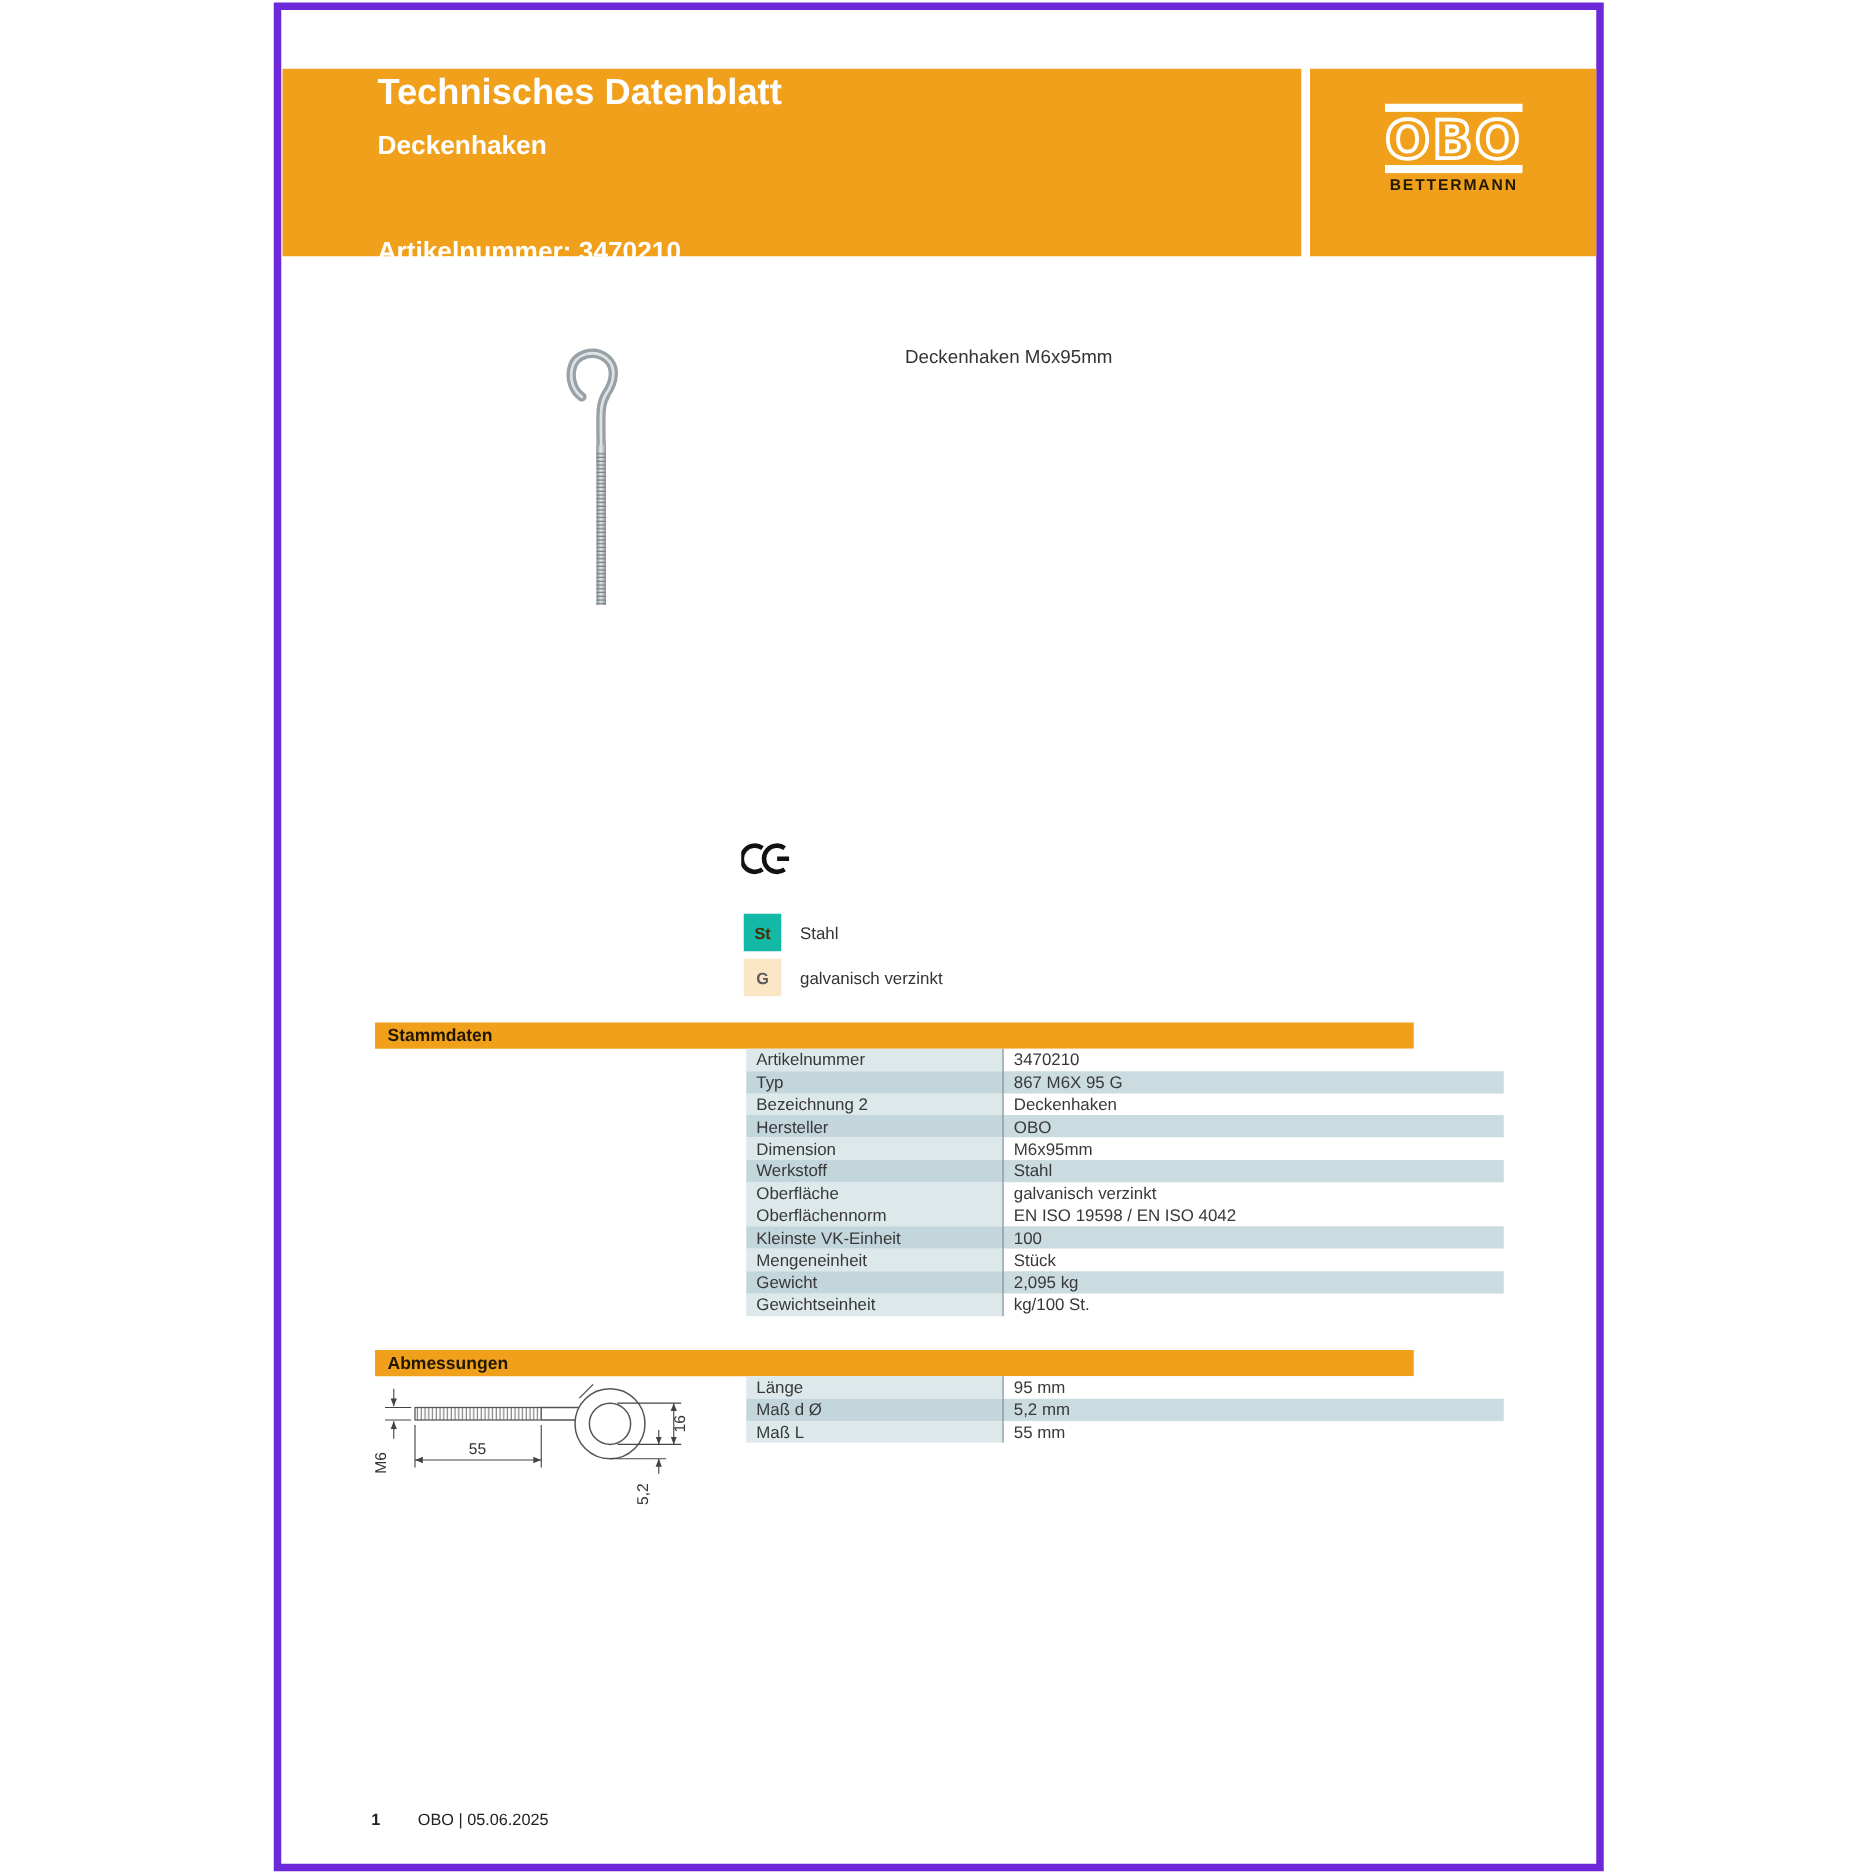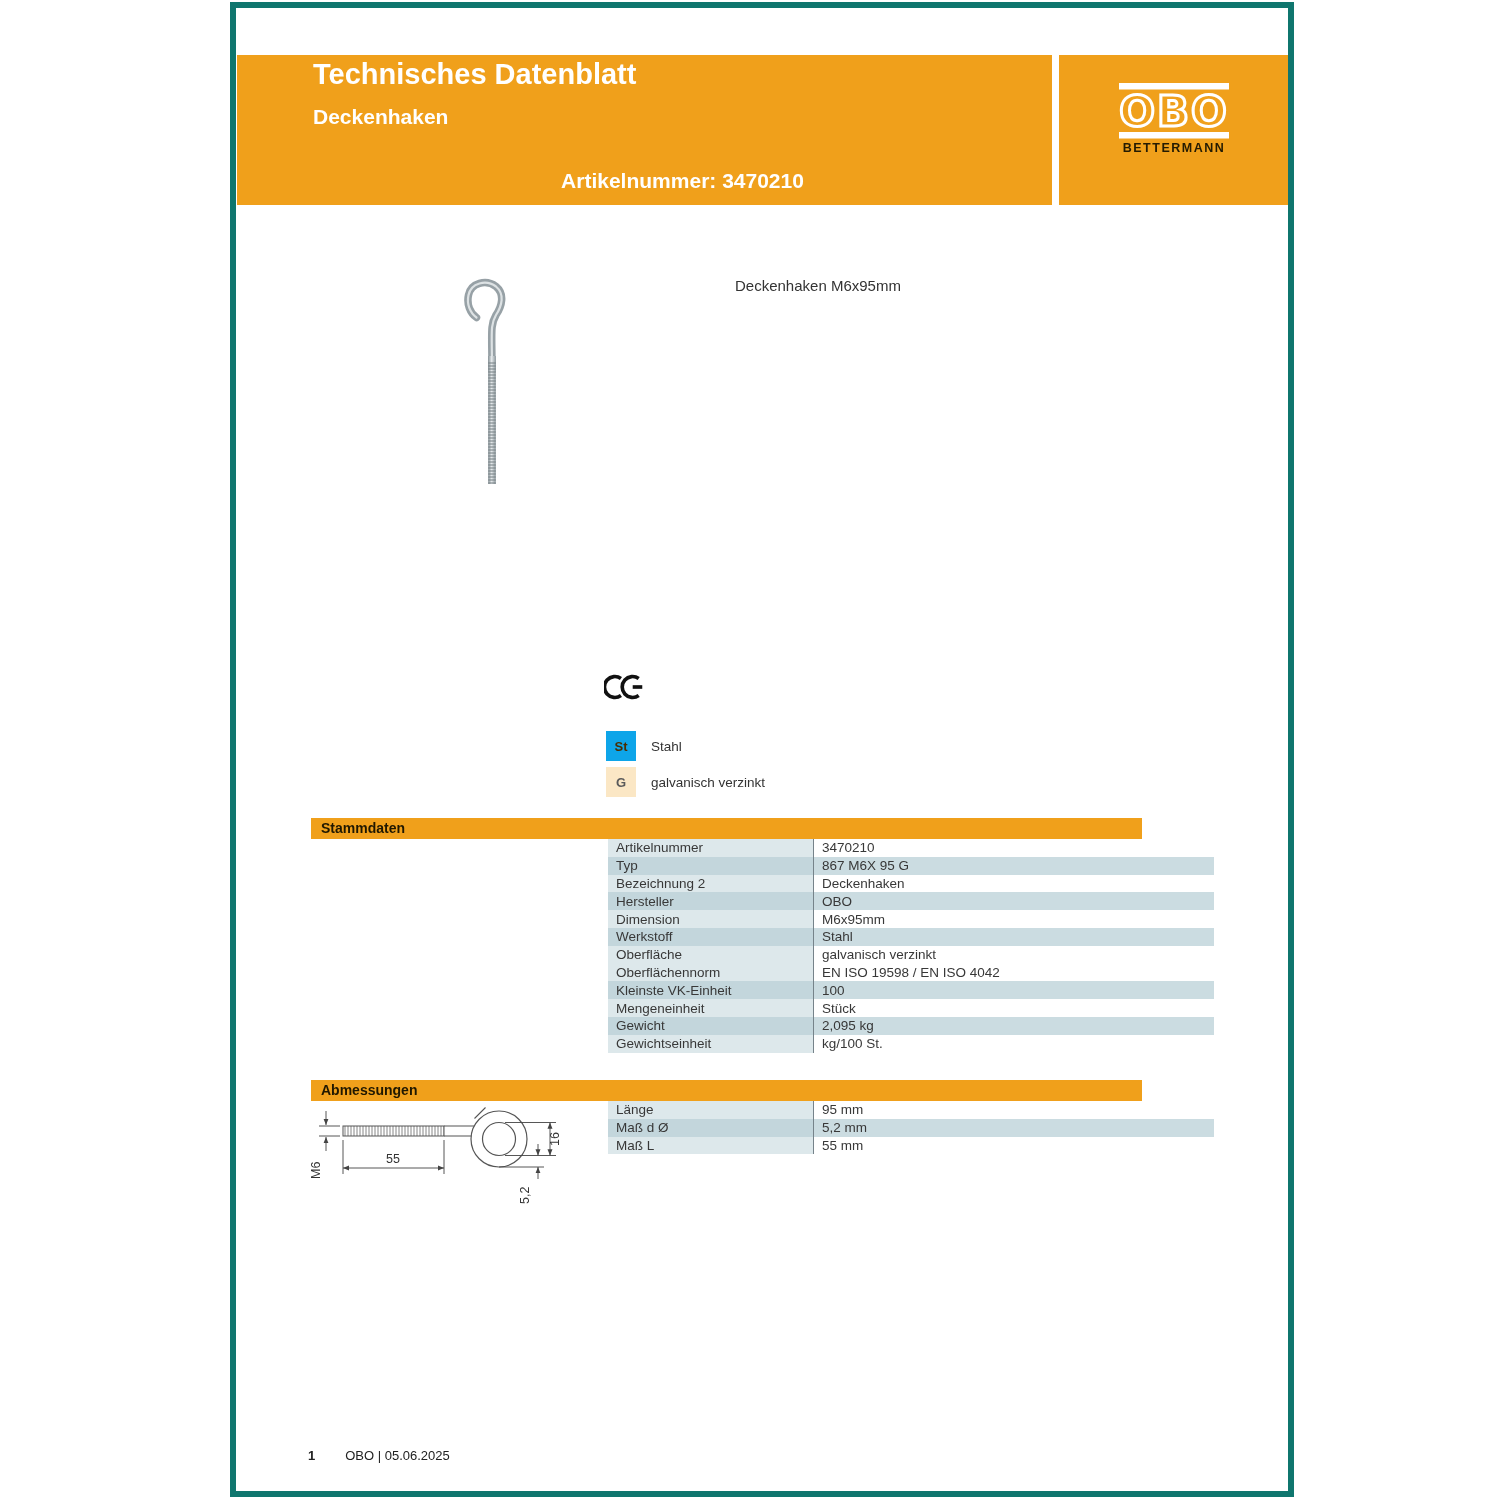--- a/index.html
+++ b/index.html
@@ -1,27 +1,27 @@
 <!DOCTYPE html>
 <html style="--brand_orange: #F0A01B; --row_stripe: #CBDCE1; --label_cell: #DDE8EB; --label_cell_shaded: #C3D6DC; --banner_text: #FFFFFF; --badge_steel_bg: #E8820F; --badge_galv_bg: #FBE7C5;"><head>
 <meta charset="utf-8">
 <style>
   html,body{margin:0;padding:0;background:#fff;}
   .canvas{position:relative;width:1500px;height:1500px;background:#ffffff;overflow:hidden;
           font-family:"Liberation Sans","DejaVu Sans",sans-serif;color:#333;}
-  .sheet{position:absolute;left:230px;top:2px;width:1064px;height:1495px;
-         border:6px solid #0f766e;box-sizing:border-box;background:#fff;}
+  .sheet{position:absolute;left:219px;top:2px;width:1064px;height:1495px;
+         border:6px solid #6d28d9;box-sizing:border-box;background:#fff;}
   .abs{position:absolute;}
 
   
   .banner{left:1px;top:47px;width:815px;height:150px;background:var(--brand_orange);
           color:#fff;padding:2px 0 0 76px;box-sizing:border-box;}
   .b-title{font-size:29px;font-weight:bold;line-height:34px;}
   .b-sub{font-size:21px;font-weight:bold;margin-top:13px;line-height:25px;}
-  .b-art{font-size:21px;font-weight:bold;margin-top:39px;line-height:25px;text-align:center;}
+  .b-art{font-size:21px;font-weight:bold;margin-top:60px;line-height:25px;}
   .logobox{left:823px;top:47px;width:229px;height:150px;background:var(--brand_orange);
            display:flex;justify-content:center;align-items:flex-start;padding-top:27px;box-sizing:border-box;}
   .logo-obo{font-family:"DejaVu Sans","Liberation Sans",sans-serif;font-size:42px;font-weight:bold;
             letter-spacing:2px;fill:none;stroke:#ffffff;stroke-width:3px;text-anchor:middle;}
   .logo-bet{font-family:"Liberation Sans",sans-serif;font-size:12.5px;font-weight:bold;
             letter-spacing:1.5px;fill:#241b02;text-anchor:middle;}
 
   .caption{left:499px;top:269px;font-size:15px;color:#333;}
 
   
@@ -90,21 +90,21 @@
     <div class="abs caption">Deckenhaken M6x95mm</div>
 
     <svg class="abs" style="left:368px;top:666px" width="41" height="26" viewBox="0 0 45 28">
       <path d="M18.6 4.6 A11.5 11.5 0 1 0 18.6 23.4" fill="none" stroke="#111" stroke-width="4"></path>
       <path d="M38.1 4.6 A11.5 11.5 0 1 0 38.1 23.4" fill="none" stroke="#111" stroke-width="4"></path>
       <path d="M31.5 14 H42" fill="none" stroke="#111" stroke-width="4"></path>
     </svg>
 
     <div class="abs badges" id="badges">
         <div class="badge-row">
-          <div class="badge-sq" style="background: #0ea5e9; color: rgb(74, 45, 0);">St</div>
+          <div class="badge-sq" style="background: #14b8a6; color: rgb(74, 45, 0);">St</div>
           <div class="badge-label">Stahl</div>
         </div>
         <div class="badge-row">
           <div class="badge-sq" style="background: rgb(251, 231, 197); color: rgb(90, 90, 90);">G</div>
           <div class="badge-label">galvanisch verzinkt</div>
         </div>
       </div>
 
     <div class="abs secbar" style="left:75px;top:810px;">
       <span>Stammdaten</span>

